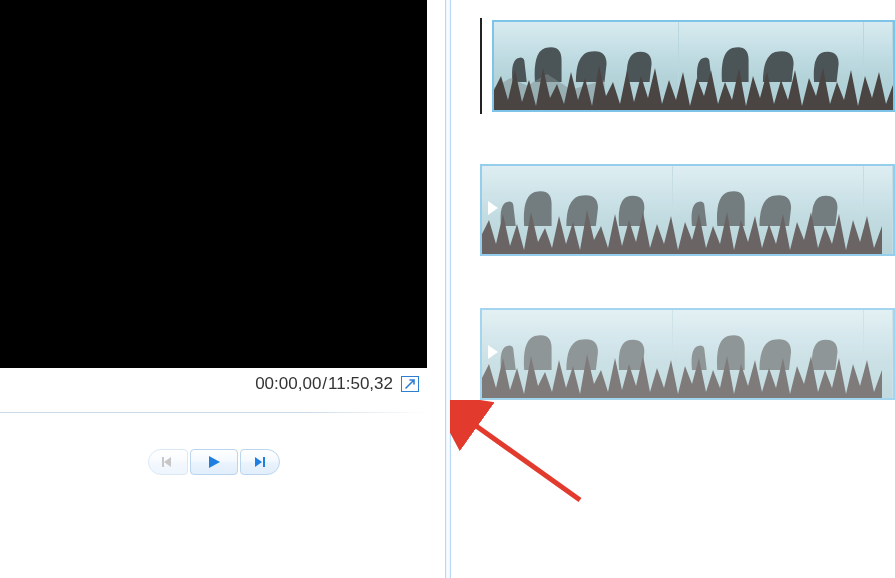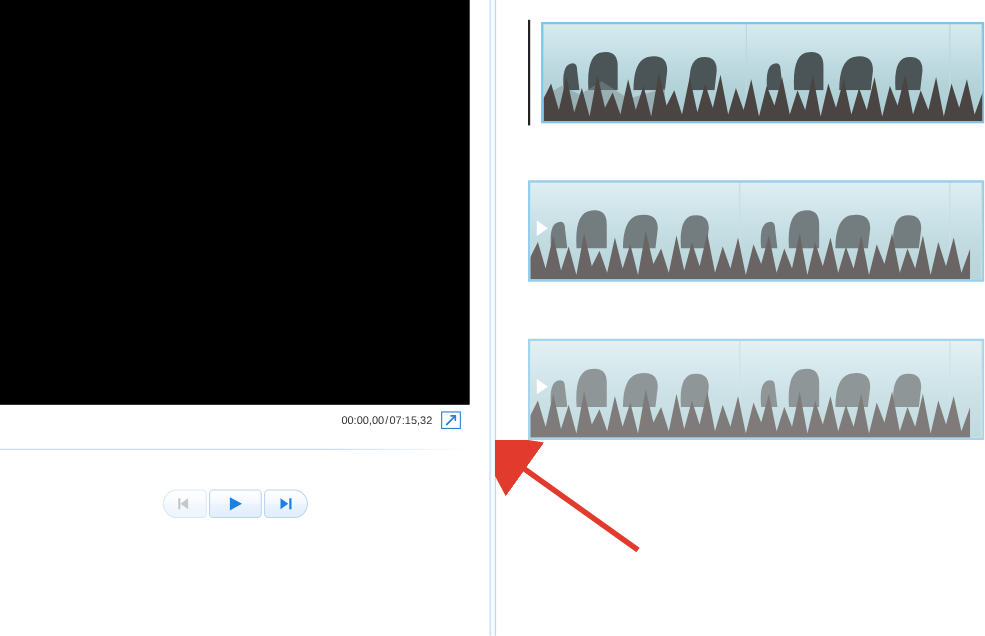--- a/index.html
+++ b/index.html
@@ -27,21 +27,21 @@
       width: 427px;
       height: 368px;
       background: #000000;
       flex-shrink: 0;
     }
     .time-row {
       display: flex;
       justify-content: flex-end;
       align-items: center;
       padding: 6px 8px 6px 0;
-      font-size: 10px;
+      font-size: 17px;
       color: #333;
       width: 427px;
     }
     .time-sep { margin: 0 1px; }
     .fullscreen-btn {
       margin-left: 8px;
       width: 18px;
       height: 16px;
       border: 1.5px solid #2d7fd4;
       display: flex;
@@ -162,21 +162,21 @@
 <body>
 
 <div class="container">
 
   <div class="left-pane">
     <div class="video-preview"></div>
 
     <div class="time-row">
       <span>00:00,00</span>
         <span class="time-sep">/</span>
-        <span>07:15,32</span>
+        <span>11:50,32</span>
       <div class="fullscreen-btn" title="Full screen">
         <svg width="10" height="10" viewBox="0 0 10 10">
           <path d="M1 9 L9 1 M5 1 H9 V5" stroke="#2d7fd4" stroke-width="1.6" fill="none" stroke-linecap="round"></path>
         </svg>
       </div>
     </div>
 
     <div class="hr"></div>
 
     <div class="controls">

